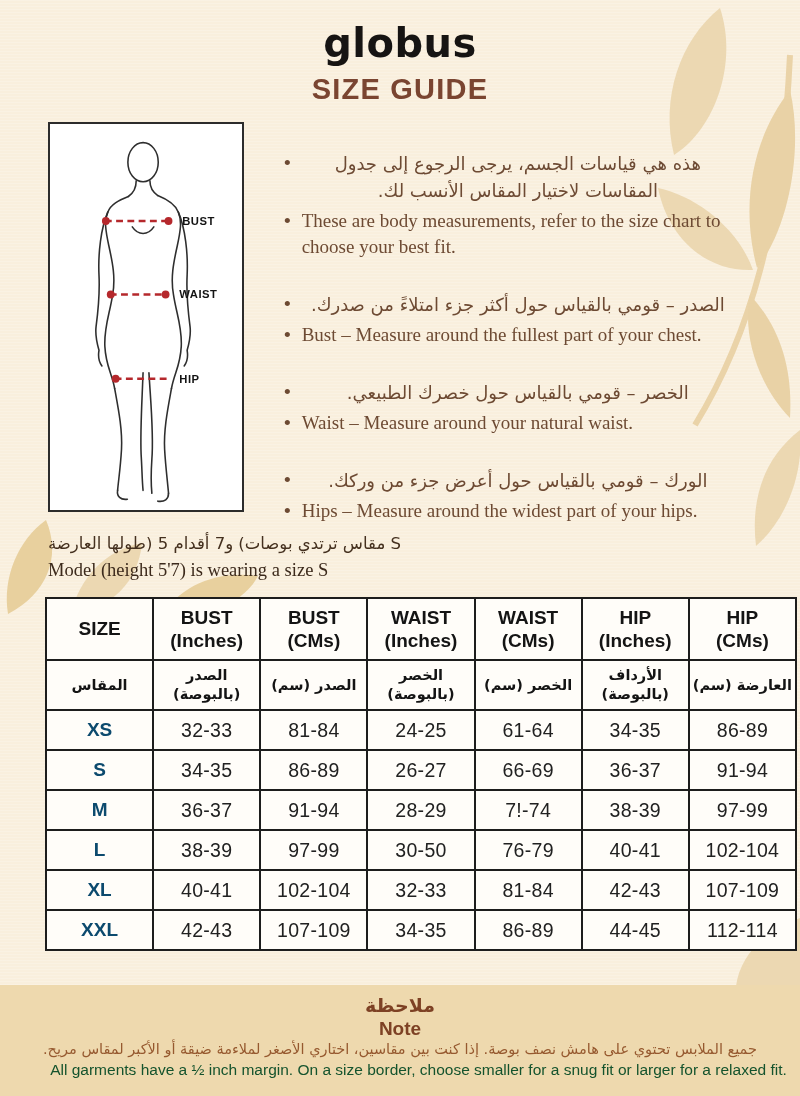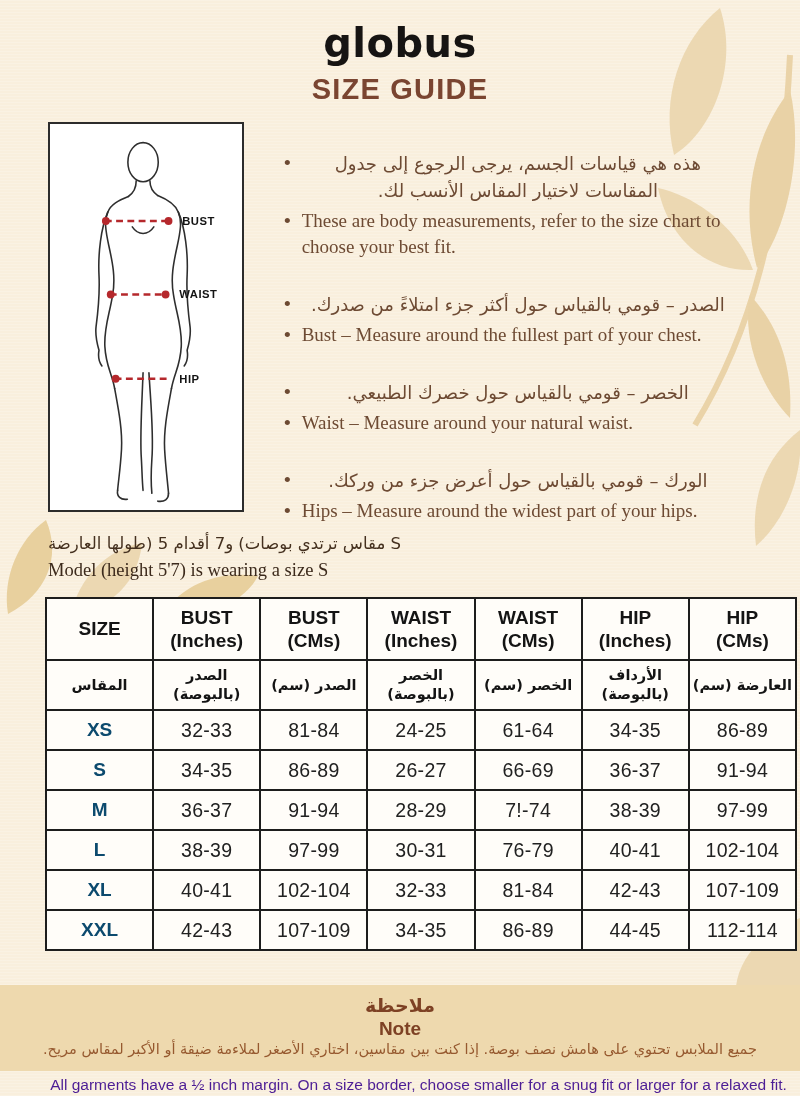--- a/index.html
+++ b/index.html
@@ -26,25 +26,25 @@
   .model .en{font-family:"Liberation Serif",serif;font-size:18.5px;line-height:26px;color:#3c2a1c;}
   table.size-table{position:absolute;left:45px;top:597px;width:752px;z-index:2;
         border-collapse:collapse;table-layout:fixed;background:#fffdf9;}
   .size-table th,.size-table td{border:2.2px solid #1d1d1d;text-align:center;vertical-align:middle;padding:0;}
   .size-table tr.hdr th{height:60px;font-size:19px;line-height:1.22;font-weight:700;color:#141414;}
   .size-table tr.hdr th span{display:block;}
   .size-table tr.hdr-ar td{height:50px;font-size:14.5px;font-weight:700;color:#141414;
         direction:rtl;font-family:"DejaVu Sans",sans-serif;line-height:1.3;padding:2px 3px;box-sizing:border-box;}
   .size-table tr.data th{height:38px;font-size:19px;font-weight:700;color:#0c4a6e;}
   .size-table tr.data td{height:38px;font-size:19.5px;color:#212121;letter-spacing:.3px;}
-  .note{position:absolute;left:0;top:985px;width:800px;height:86px;background:#eed9ae;text-align:center;z-index:2;}
+  .note{position:absolute;left:0;top:985px;width:800px;height:111px;background:#eed9ae;text-align:center;z-index:2;}
   .note .t-ar{margin-top:9px;font-size:19px;font-weight:700;color:#7d4124;font-family:"DejaVu Sans",sans-serif;}
   .note .t-en{margin-top:2px;font-size:19px;font-weight:700;color:#7d4124;}
   .note .b-ar{margin-top:1px;font-size:14.5px;color:#96592f;font-family:"DejaVu Sans",sans-serif;direction:rtl;white-space:nowrap;}
-  .note .b-en{margin-top:19px;font-size:15.5px;color:#4c1d95;white-space:nowrap;padding-left:37px;}
+  .note .b-en{margin-top:4px;font-size:15.5px;color:#14532d;white-space:nowrap;padding-left:37px;}
 </style>
 </head>
 <body>
 
 <div class="page">
 
   <svg class="deco" style="right:0;top:0;width:200px;height:430px;" viewBox="0 0 200 430">
     <path d="M95,425 C150,335 182,225 190,55" fill="none" stroke="#ead3a8" stroke-width="6"></path>
     <path d="M120,8 C80,40 60,98 74,155 C116,128 138,62 120,8 Z" fill="#ecd8b2"></path>
     <path d="M190,90 C152,138 140,205 157,268 C188,230 204,150 190,90 Z" fill="#e9d2a6"></path>
@@ -215,21 +215,21 @@
       <td>91-94</td>
       <td>28-29</td>
       <td>7!-74</td>
       <td>38-39</td>
       <td>97-99</td>
     </tr>
     <tr class="data">
       <th>L</th>
       <td>38-39</td>
       <td>97-99</td>
-      <td>30-31</td>
+      <td>30-50</td>
       <td>76-79</td>
       <td>40-41</td>
       <td>102-104</td>
     </tr>
     <tr class="data">
       <th>XL</th>
       <td>40-41</td>
       <td>102-104</td>
       <td>32-33</td>
       <td>81-84</td>

